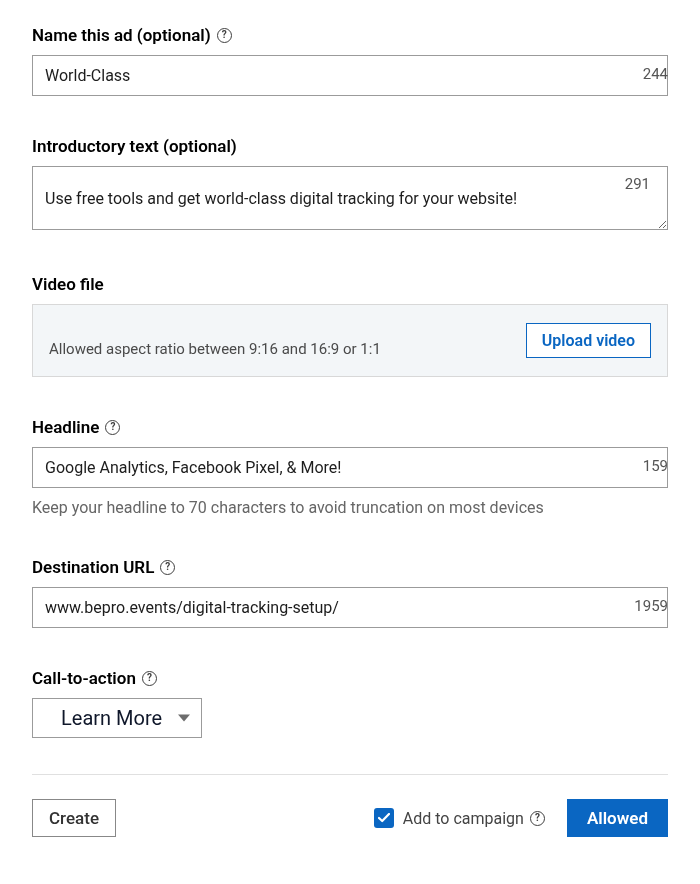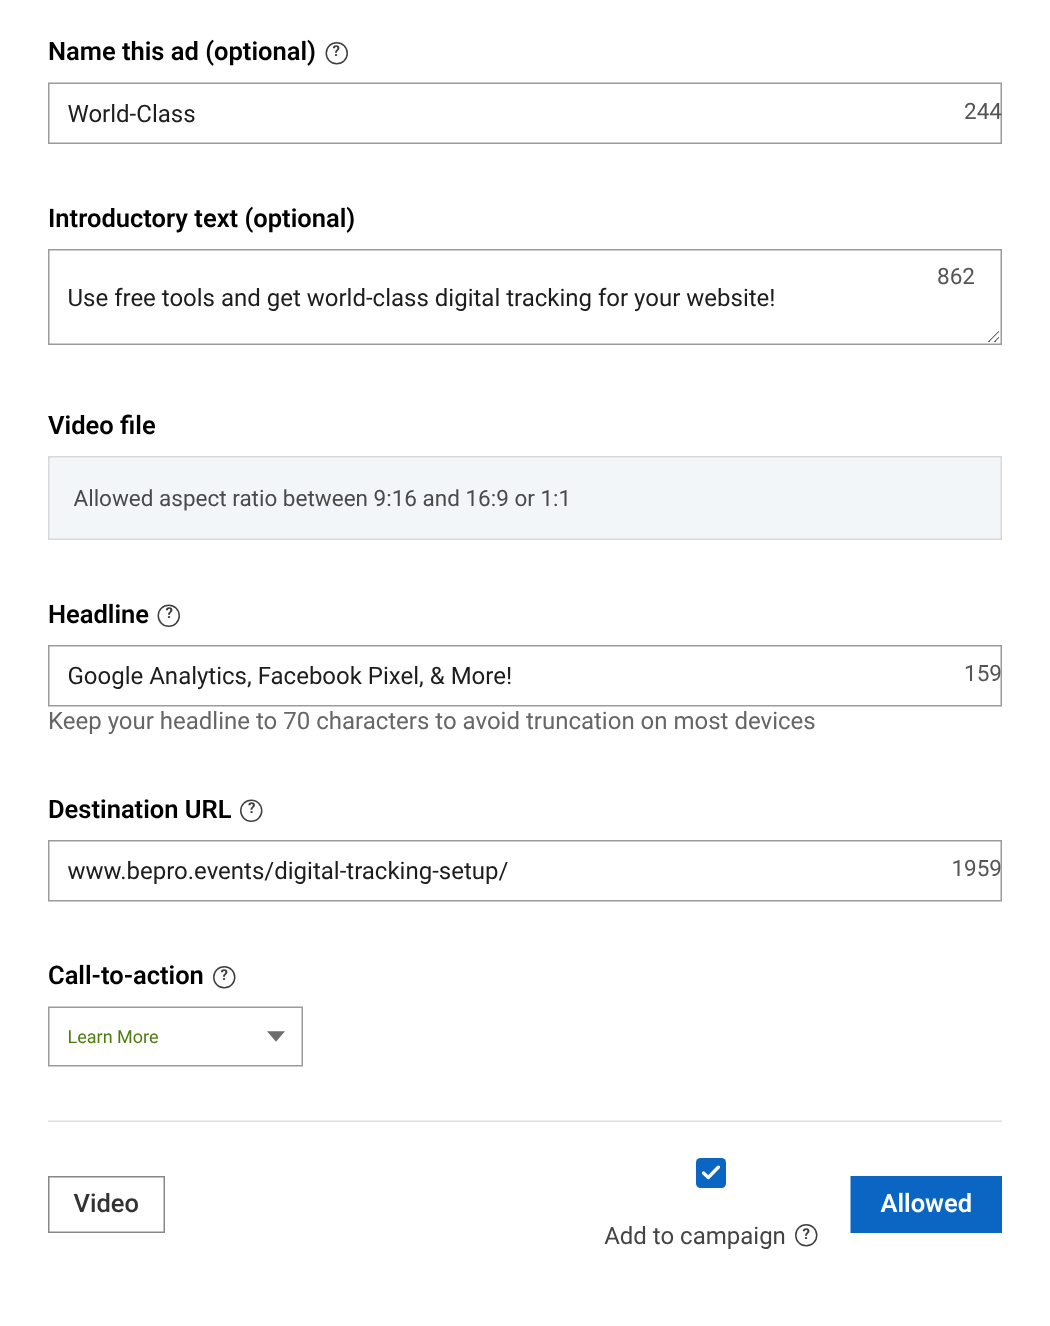--- a/index.html
+++ b/index.html
@@ -74,37 +74,37 @@
       color: #0a66c2;
       font-size: 16px;
       font-weight: 600;
       padding: 7px 15px;
       cursor: pointer;
       font-family: inherit;
     }
     .helper-text {
       font-size: 16px;
       color: #666;
-      margin-top: 0;
+      margin-top: 10px;
     }
     .select-wrap {
       position: relative;
       width: 170px;
     }
     .select-input {
       width: 100%;
       height: 40px;
       border: 1px solid #9b9b9b;
       background: #fff;
-      font-size: 12px;
-      padding: 0 36px 0 12px;
+      font-size: 20px;
+      padding: 0 36px 0 28px;
       appearance: none;
       -webkit-appearance: none;
       font-family: inherit;
-      color: #4d7c0f;
+      color: #0f172a;
       cursor: pointer;
     }
     .select-caret {
       position: absolute;
       right: 12px;
       top: 50%;
       transform: translateY(-50%);
       pointer-events: none;
       width: 0; height: 0;
       border-left: 6px solid transparent;
@@ -142,22 +142,21 @@
       color: #fff;
       font-size: 17px;
       font-weight: 600;
       padding: 9px 20px;
       cursor: pointer;
       font-family: inherit;
     }
     .checkbox-wrap {
       display: flex;
       align-items: center;
-      gap: 22px;
-      flex-direction: column;
+      gap: 9px;
     }
     .checkbox {
       width: 20px;
       height: 20px;
       background: #0a66c2;
       border-radius: 3px;
       display: flex;
       align-items: center;
       justify-content: center;
       cursor: pointer;
@@ -186,30 +185,31 @@
     <span class="counter">244</span>
   </div>
 </div>
 
 <div class="field-group">
   <div class="label-row">
     <span>Introductory text (optional)</span>
   </div>
   <div class="input-wrap">
     <textarea class="textarea-input" style="">Use free tools and get world-class digital tracking for your website!</textarea>
-    <span class="counter textarea-counter">862</span>
+    <span class="counter textarea-counter">291</span>
   </div>
 </div>
 
 <div class="field-group">
   <div class="label-row">
     <span>Video file</span>
   </div>
   <div class="video-box">
     <span class="video-hint">Allowed aspect ratio between 9:16 and 16:9 or 1:1</span>
+    <button class="upload-btn">Upload video</button>
   </div>
 </div>
 
 <div class="field-group">
   <div class="label-row">
     <span>Headline</span>
     <span class="help-icon">?</span>
   </div>
   <div class="input-wrap">
     <input type="text" class="text-input" value="Google Analytics, Facebook Pixel, &amp; More!" style="">
@@ -238,21 +238,21 @@
     <select class="select-input">
       <option>Learn More</option>
     </select>
     <span class="select-caret"></span>
   </div>
 </div>
 
 <hr class="divider">
 
 <div class="footer">
-  <button class="cancel-btn">Video</button>
+  <button class="cancel-btn">Create</button>
   <div class="footer-right">
     <div class="checkbox-wrap">
       <div class="checkbox">
         <svg class="checkmark" viewBox="0 0 12 10">
           <path d="M1 5 L4.2 8 L11 1" stroke="#fff" stroke-width="2.2" fill="none" stroke-linecap="round" stroke-linejoin="round"></path>
         </svg>
       </div>
       <span class="checkbox-label">
         <span>Add to campaign</span>
         <span class="help-icon">?</span>

